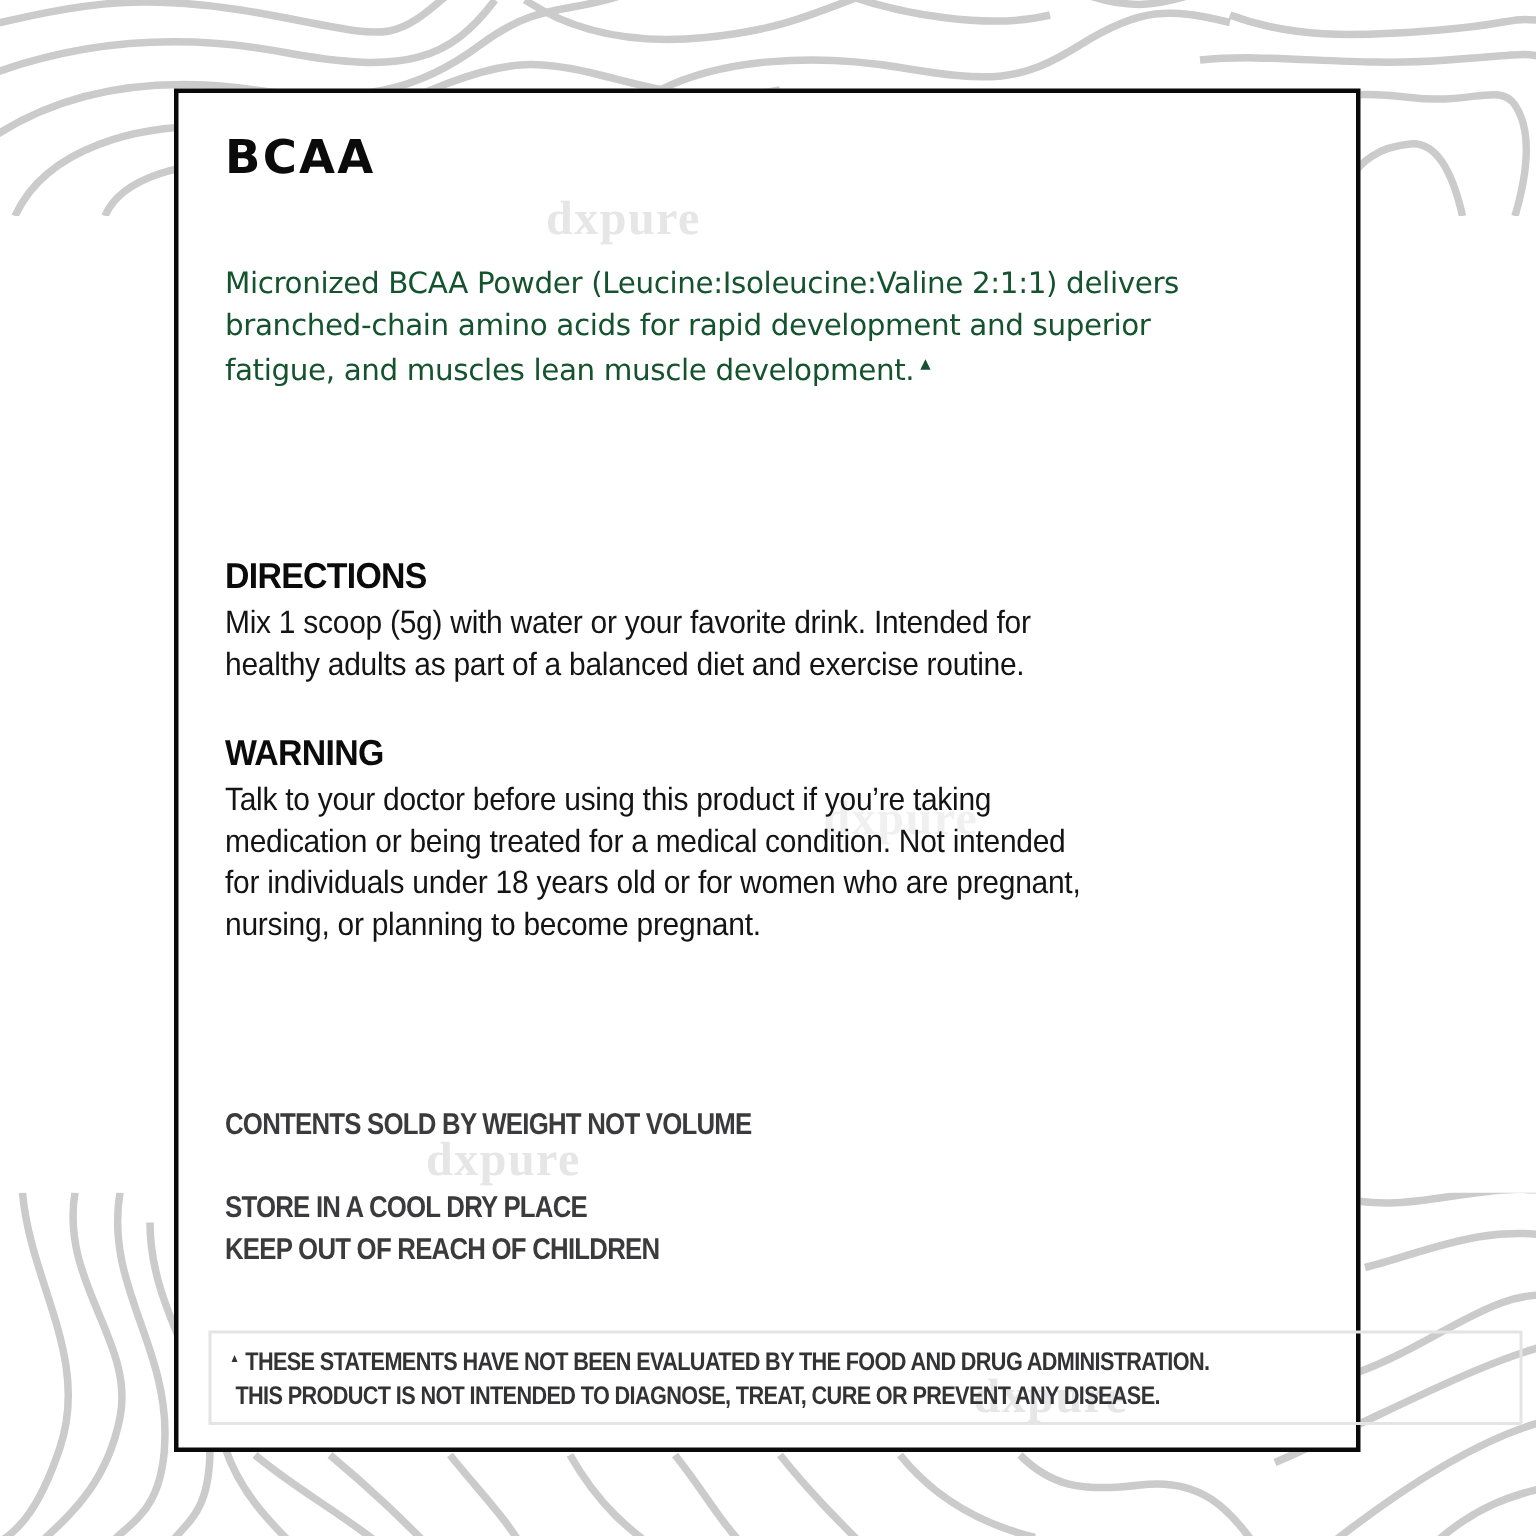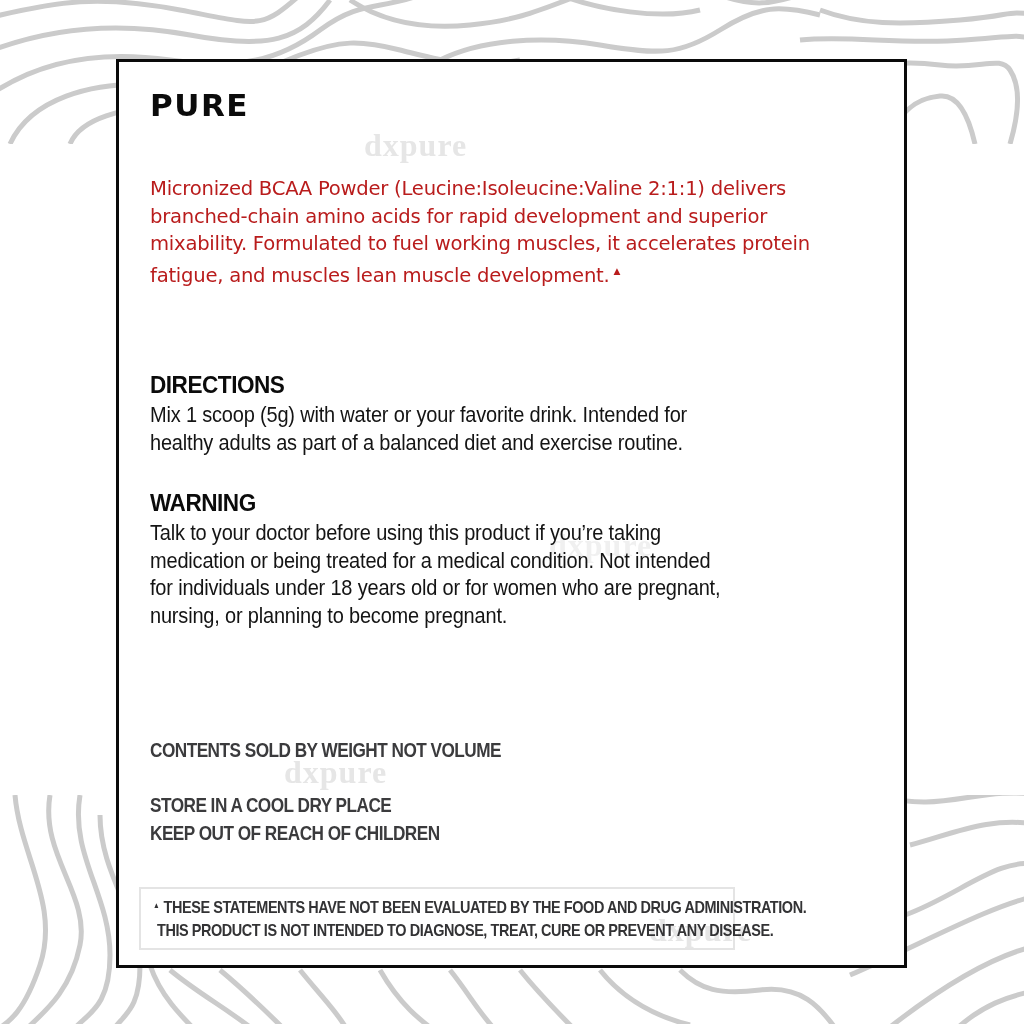--- a/index.html
+++ b/index.html
@@ -37,21 +37,21 @@
     .subtitle {
       position: absolute; left: 31px; top: 62px;
       font-family: "DejaVu Sans", sans-serif; font-weight: bold;
       font-size: 19.5px; color: #1aaef0; white-space: nowrap; letter-spacing: -0.2px;
     }
     .subtitle .mark { font-size: 9px; vertical-align: 8px; margin-left: 4px; }
 
     .desc {
       position: absolute; left: 31px; top: 113px; width: 735px;
       font-family: "DejaVu Sans", sans-serif; font-size: 19.6px; line-height: 27.6px;
-      color: #b91c1c; letter-spacing: -0.25px;
+      color: #14532d; letter-spacing: -0.25px;
     }
     .desc .mark { font-size: 9px; vertical-align: 8px; margin-left: 4px; }
 
     .section-head {
       position: absolute; left: 31px;
       font-family: "Liberation Sans", sans-serif; font-weight: bold;
       font-size: 24px; color: #0b0b0b; letter-spacing: -0.5px;
       transform: scaleX(0.94); transform-origin: left;
     }
     .section-body {
@@ -70,21 +70,21 @@
       font-family: "Liberation Sans", sans-serif; font-weight: bold;
       font-size: 20px; color: #3b3b3d; letter-spacing: -0.6px;
       transform: scaleX(0.86); transform-origin: left; white-space: nowrap;
     }
     .n1 { top: 677px; }
     .n2 { top: 732px; }
     .n3 { top: 760px; }
 
     .disclaimer {
       position: absolute; left: 20px; top: 825px;
-      width: 596px; height: 63px;
+      width: 876px; height: 63px;
       border: 2px solid #e4e4e4;
       box-sizing: border-box;
       text-align: right;
     }
     .disc-line {
       position: absolute; left: 12px;
       font-family: "Liberation Sans", sans-serif; font-weight: bold;
       font-size: 17px; color: #333335; white-space: nowrap; letter-spacing: -0.5px;
       transform: scaleX(0.85); transform-origin: left;
     }
@@ -142,26 +142,25 @@
   </svg>
 </div>
 
 <div class="panel">
 
   <div class="watermark wm1">dxpure</div>
   <div class="watermark wm4">dxpure</div>
   <div class="watermark wm2">dxpure</div>
   <div class="watermark wm3">dxpure</div>
 
-  <div class="title">PURE</div>
+  <div class="title">BCAA</div>
 
   <div class="desc">
     <div>Micronized BCAA Powder (Leucine:Isoleucine:Valine 2:1:1) delivers</div>
     <div>branched-chain amino acids for rapid development and superior</div>
-    <div>mixability. Formulated to fuel working muscles, it accelerates protein</div>
     <div><span>fatigue, and muscles lean muscle development.</span><span class="mark">▲</span></div>
   </div>
 
   <div class="section-head dir-head">DIRECTIONS</div>
   <div class="section-body dir-body">
     <div>Mix 1 scoop (5g) with water or your favorite drink. Intended for</div>
     <div>healthy adults as part of a balanced diet and exercise routine.</div>
   </div>
 
   <div class="section-head warn-head">WARNING</div>

